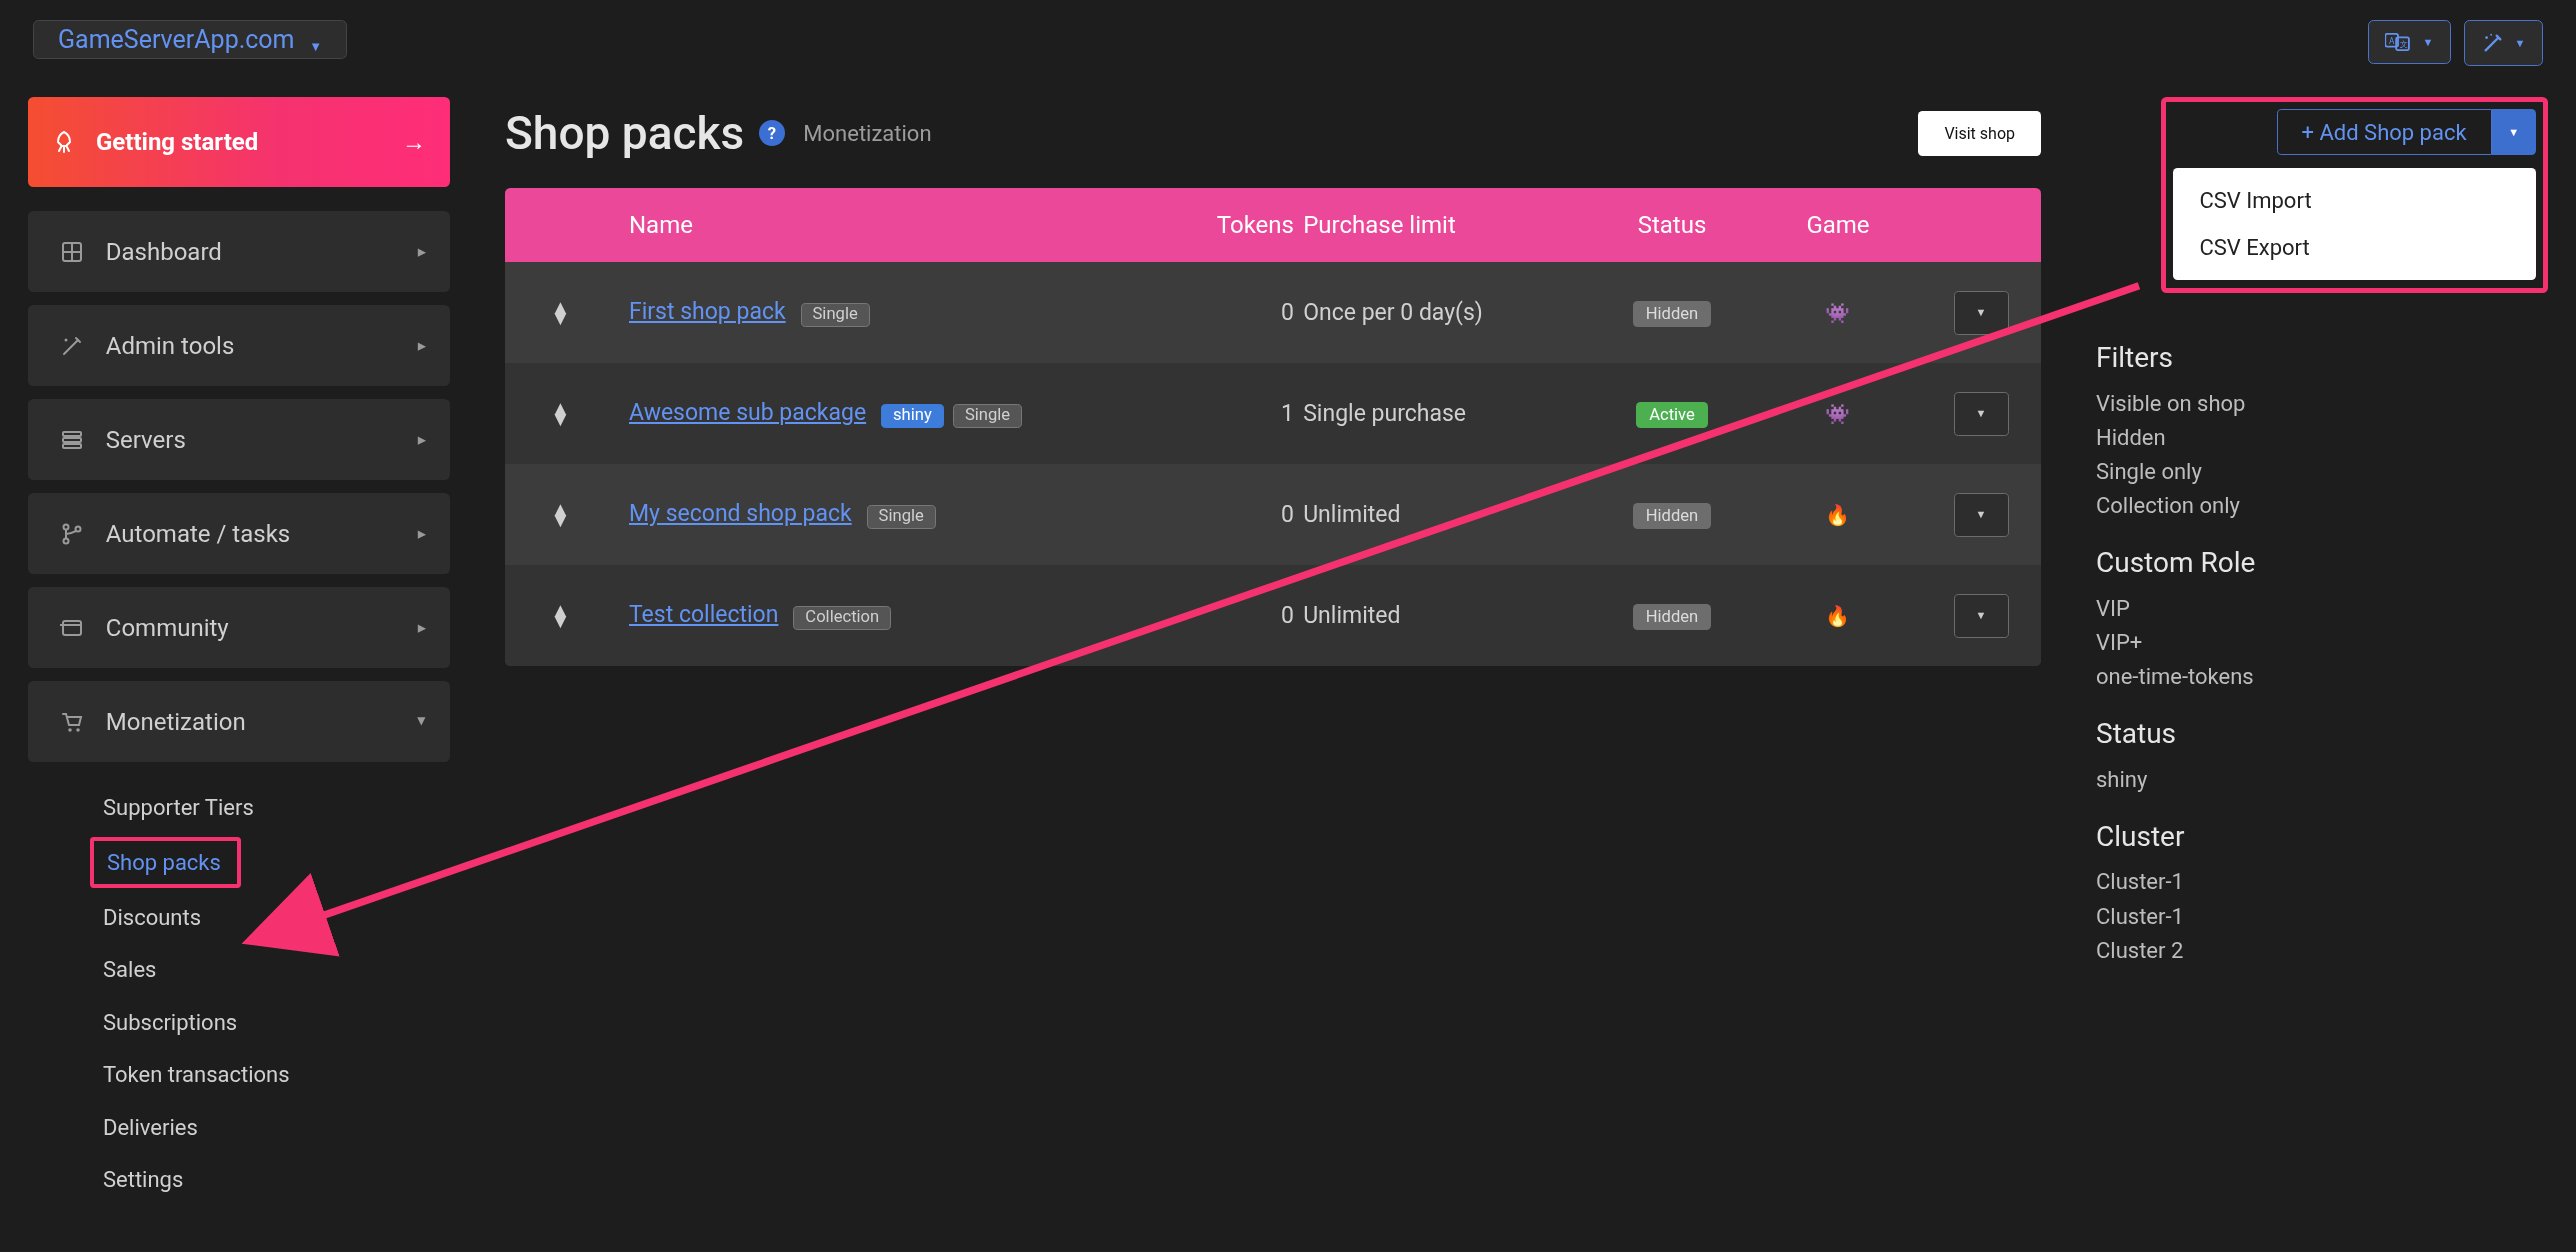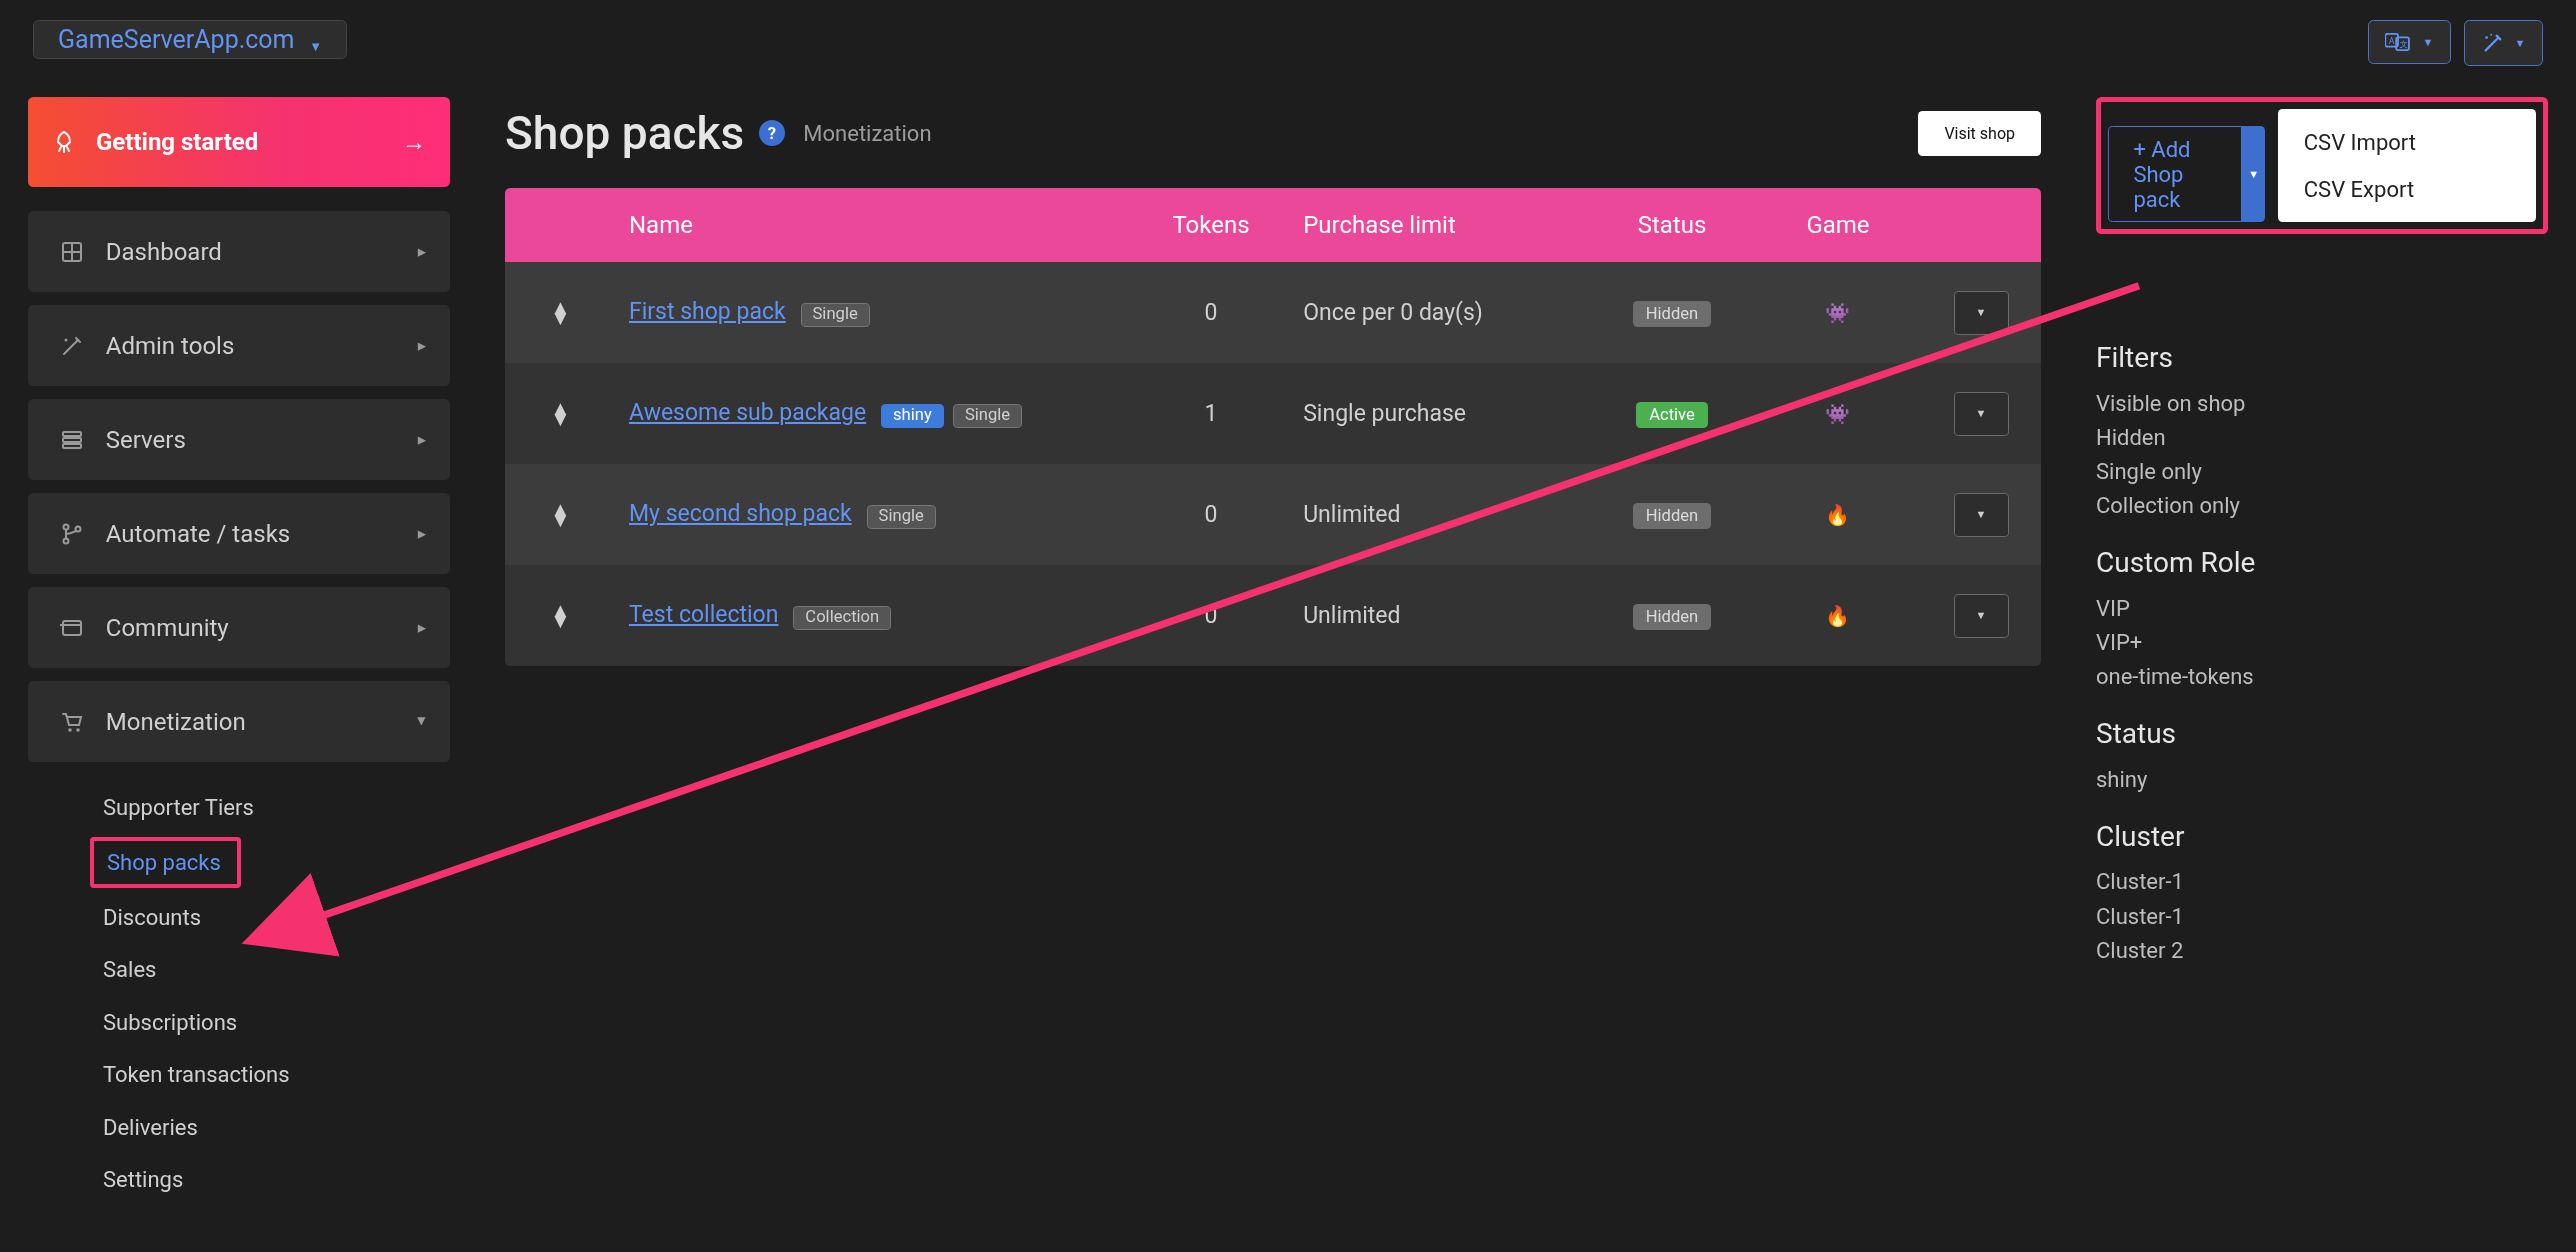--- a/index.html
+++ b/index.html
@@ -55,42 +55,42 @@
 .help{width:26px;height:26px;border-radius:50%;background:#3b6fd4;color:#fff;font-size:16.6px;display:flex;align-items:center;justify-content:center;margin:0 18.4px 0 14.8px;font-weight:700;}
 .breadcrumb{color:#9c9c9c;font-size:22px;}
 .head-spacer{flex:1;}
 .visit-btn{background:#fff;color:#111;border-radius:4.6px;padding:13px 26px;font-size:16px;}
 
 
 .tbl{background:var(--row-alt);border-radius:5.5px;overflow:hidden;}
 .thead{background:#ec4899;color:#fff;display:flex;align-items:center;height:74px;font-size:24px;}
 .col-handle{width:111px;display:flex;justify-content:center;}
 .col-name{flex:1;padding-left:13px;}
-.col-tokens{width:166px;text-align:center;}
+.col-tokens{width:166px;text-align:right;}
 .col-limit{width:295px;padding-left:9.2px;}
 .col-status{width:166px;text-align:center;}
 .col-game{width:166px;text-align:center;}
 .col-act{width:120px;display:flex;justify-content:center;}
 
 .trow{display:flex;align-items:center;height:101px;font-size:23px;}
 .trow:nth-child(odd){background:var(--row);}
 .trow:nth-child(even){background:var(--row-alt);}
 .sort-handle{color:#d0d0d0;font-size:20px;display:flex;flex-direction:column;line-height:11px;}
 .link{color:var(--blue2);text-decoration:underline;}
 .tag{display:inline-flex;align-items:center;background:#555;border:0.9px solid #777;color:#d0d0d0;font-size:16.6px;padding:2.8px 11px;border-radius:4.6px;margin-left:9.2px;line-height:1;}
 .tag.blue{background:#3d7cdb;border-color:#3d7cdb;color:#fff;}
 .status-pill{display:inline-flex;padding:3.7px 13px;border-radius:4.6px;font-size:16.6px;color:#fff;}
 .status-pill.hidden{background:#6d6d6d;color:#dcdcdc;}
 .status-pill.active{background:#4caf50;}
 .game-icon{font-size:20px;}
 .row-menu{width:55px;height:44px;border:0.9px solid #6c6c6c;background:var(--panel);border-radius:4.6px;display:flex;align-items:center;justify-content:center;font-size:11px;color:#ccc;}
 
 
 .add-wrap{position:absolute;top:0;right:0;display:flex;}
-.add-border{border:5.5px solid var(--pink2);border-radius:5.5px;padding:7.4px 7.4px;display:flex;flex-direction:row;align-items:flex-end;gap:13px;min-width:387px;background:transparent;}
+.add-border{border:5.5px solid var(--pink2);border-radius:5.5px;padding:7.4px 7.4px;display:flex;flex-direction:column;align-items:flex-end;gap:13px;min-width:387px;background:transparent;}
 .add-row{display:flex;gap:0;}
 .add-btn{background:transparent;border:0.9px solid #4a73c9;color:var(--blue2);border-radius:4.6px 0 0 4.6px;padding:9.2px 24px;font-size:22px;}
 .add-caret{background:#3d6fcf;color:#fff;width:44px;display:flex;align-items:center;justify-content:center;border-radius:0 4.6px 4.6px 0;font-size:11px;}
 .dd{background:#fff;color:#222;border-radius:4.6px;width:100%;padding:9.2px 0;}
 .dd-item{padding:11px 26px;font-size:22px;}
 
 .rightcol-inner{margin-top:244px;}
 .filter-head{font-size:28px;color:#e6e6e6;margin:28px 0 16.6px 0;}
 .filter-item{font-size:22px;color:#bdbdbd;margin:9.2px 0;}
 

